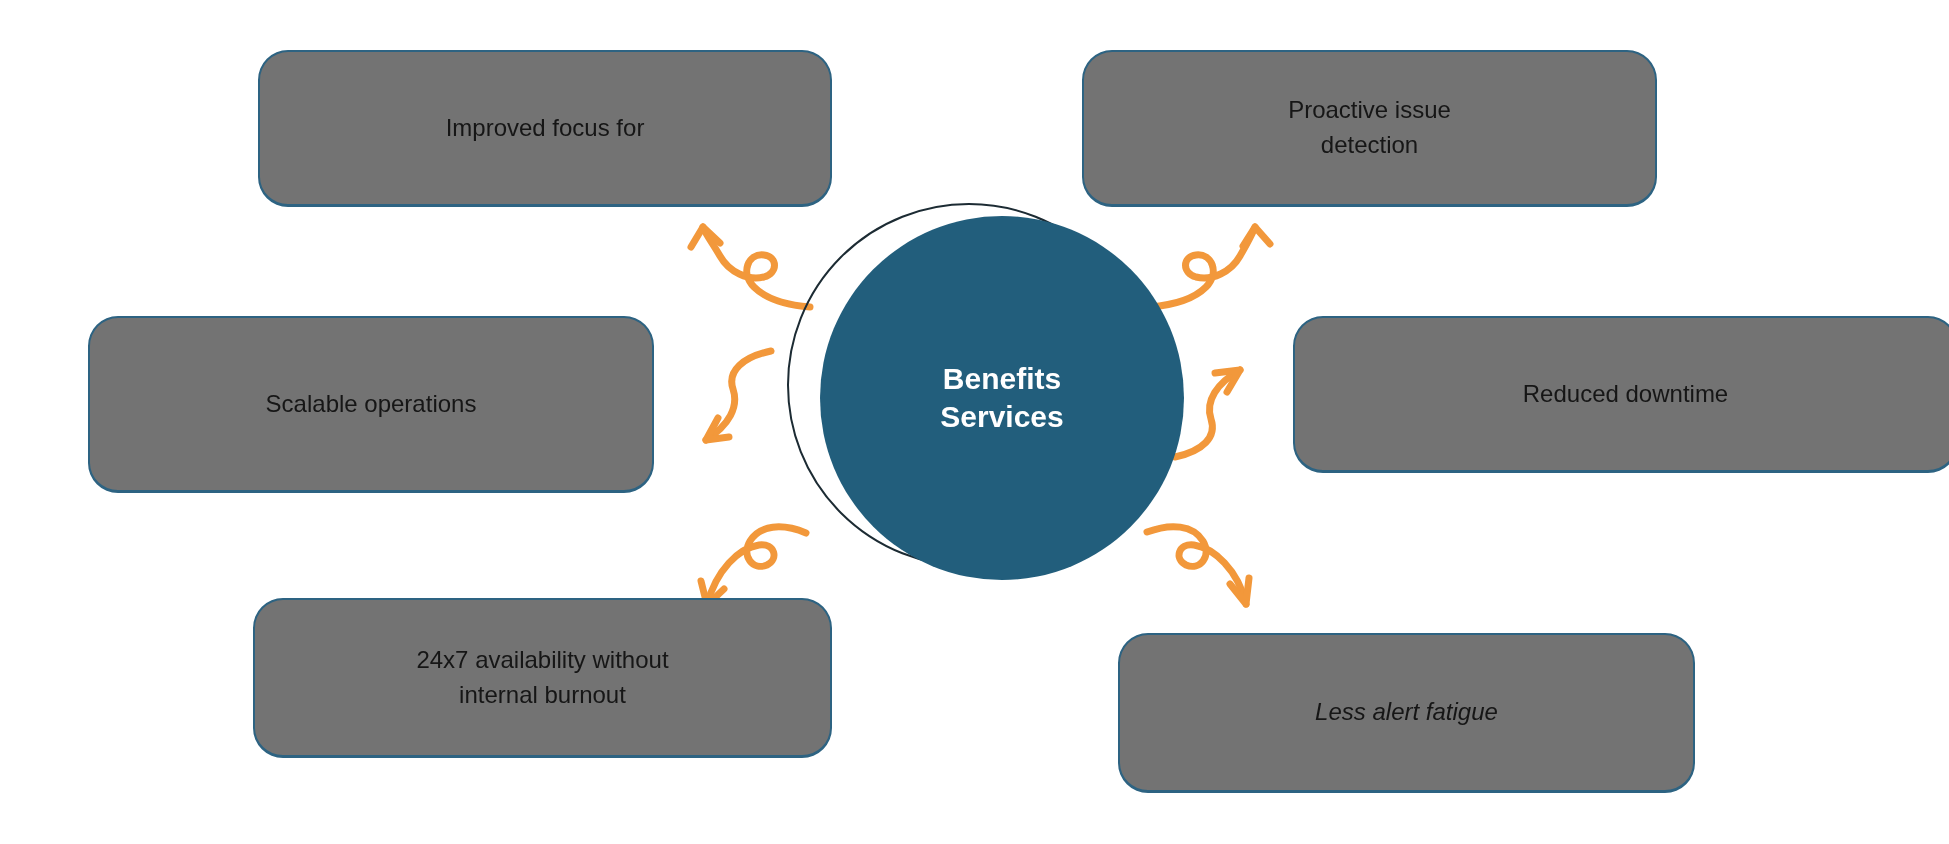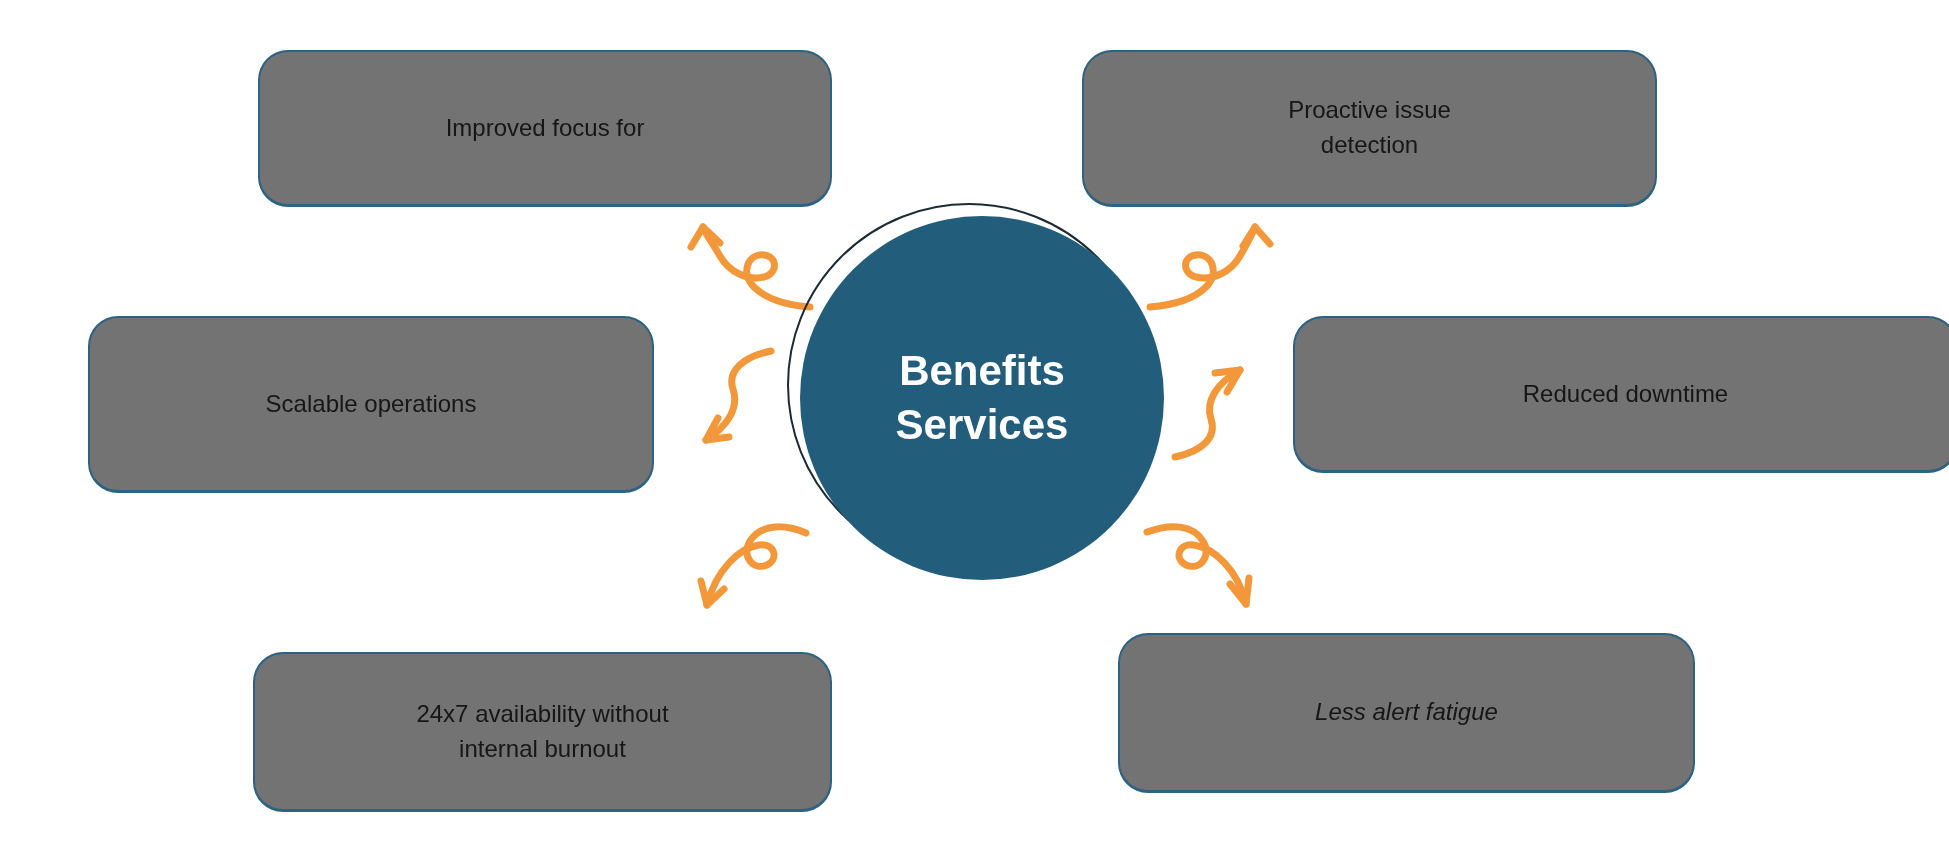--- a/index.html
+++ b/index.html
@@ -35,33 +35,33 @@
     top: 203px;
     width: 364px;
     height: 364px;
     border: 2px solid #1C2B33;
     border-radius: 50%;
     background: transparent;
     box-sizing: border-box;
   }
   .circle {
     position: absolute;
-    left: 800px;
+    left: 820px;
     top: 216px;
     width: 364px;
     height: 364px;
     border-radius: 50%;
     background: #225E7C;
     color: #ffffff;
     display: flex;
     flex-direction: column;
     align-items: center;
     justify-content: center;
     text-align: center;
-    font-size: 42px;
+    font-size: 30px;
     font-weight: bold;
     line-height: 1.28;
   }
   .circle span { display: block; }
   .box {
     position: absolute;
     background: #737373;
     border: 2px solid #2D6382;
     border-bottom-width: 3px;
     border-radius: 30px;
@@ -72,21 +72,21 @@
     text-align: center;
     color: #161616;
     font-size: 24px;
     line-height: 1.45;
   }
   .box .box-label span { display: block; }
   .box.tl { left: 258px;  top: 50px;  width: 574px; height: 157px; }
   .box.tr { left: 1082px; top: 50px;  width: 575px; height: 157px; }
   .box.ml { left: 88px;   top: 316px; width: 566px; height: 177px; }
   .box.mr { left: 1293px; top: 316px; width: 665px; height: 157px; }
-  .box.bl { left: 253px;  top: 652px; width: 579px; height: 160px; }
+  .box.bl { left: 253px;  top: 598px; width: 579px; height: 160px; }
   .box.br { left: 1118px; top: 633px; width: 577px; height: 160px; font-style: italic; }
 </style>
 </head>
 <body>
 
 <div class="canvas">
 
   <svg class="arrows" viewBox="0 0 1949 844" xmlns="http://www.w3.org/2000/svg">
 
     <g>

